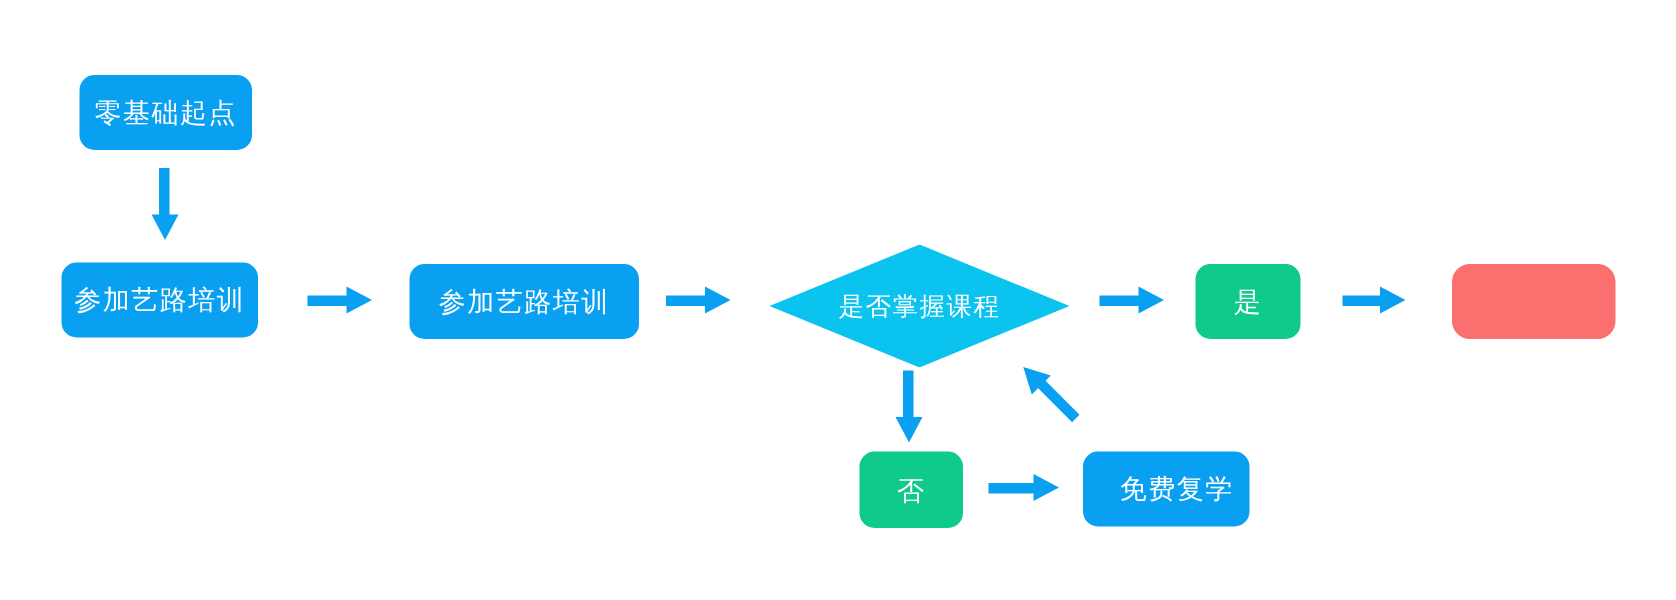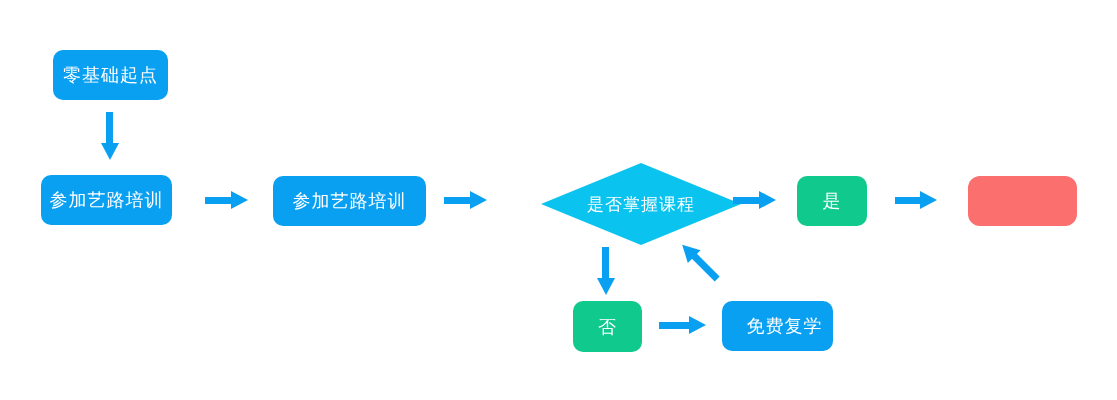--- a/index.html
+++ b/index.html
@@ -51,21 +51,21 @@
     right: 0; top: 0;
     width: 0; height: 0;
     border-top: 9px solid transparent;
     border-bottom: 9px solid transparent;
     border-left: 17px solid #0aa0f2;
   }
   
   .n-start    { left: 53px;  top: 50px;  width: 115px; height: 50px; }
   .n-training { left: 41px;  top: 175px; width: 131px; height: 50px; }
   .n-courses  { left: 273px; top: 176px; width: 153px; height: 50px; }
-  .n-decision { left: 541px; top: 163px; width: 200px; height: 82px; }
+  .n-decision { left: 513px; top: 163px; width: 200px; height: 82px; }
   .n-yes      { left: 797px; top: 176px; width: 70px;  height: 50px; }
   .n-end      { left: 968px; top: 176px; width: 109px; height: 50px; }
   .n-no       { left: 573px; top: 301px; width: 69px;  height: 51px; }
   .n-restudy  { left: 722px; top: 301px; width: 111px; height: 50px; padding-left: 14px; }
   
   .a-start-training   { left: 86px;  top: 127px; width: 48px; transform: rotate(90deg); }
   .a-training-courses { left: 205px; top: 191px; width: 43px; }
   .a-courses-decision { left: 444px; top: 191px; width: 43px; }
   .a-decision-yes     { left: 733px; top: 191px; width: 43px; }
   .a-yes-end          { left: 895px; top: 191px; width: 42px; }

